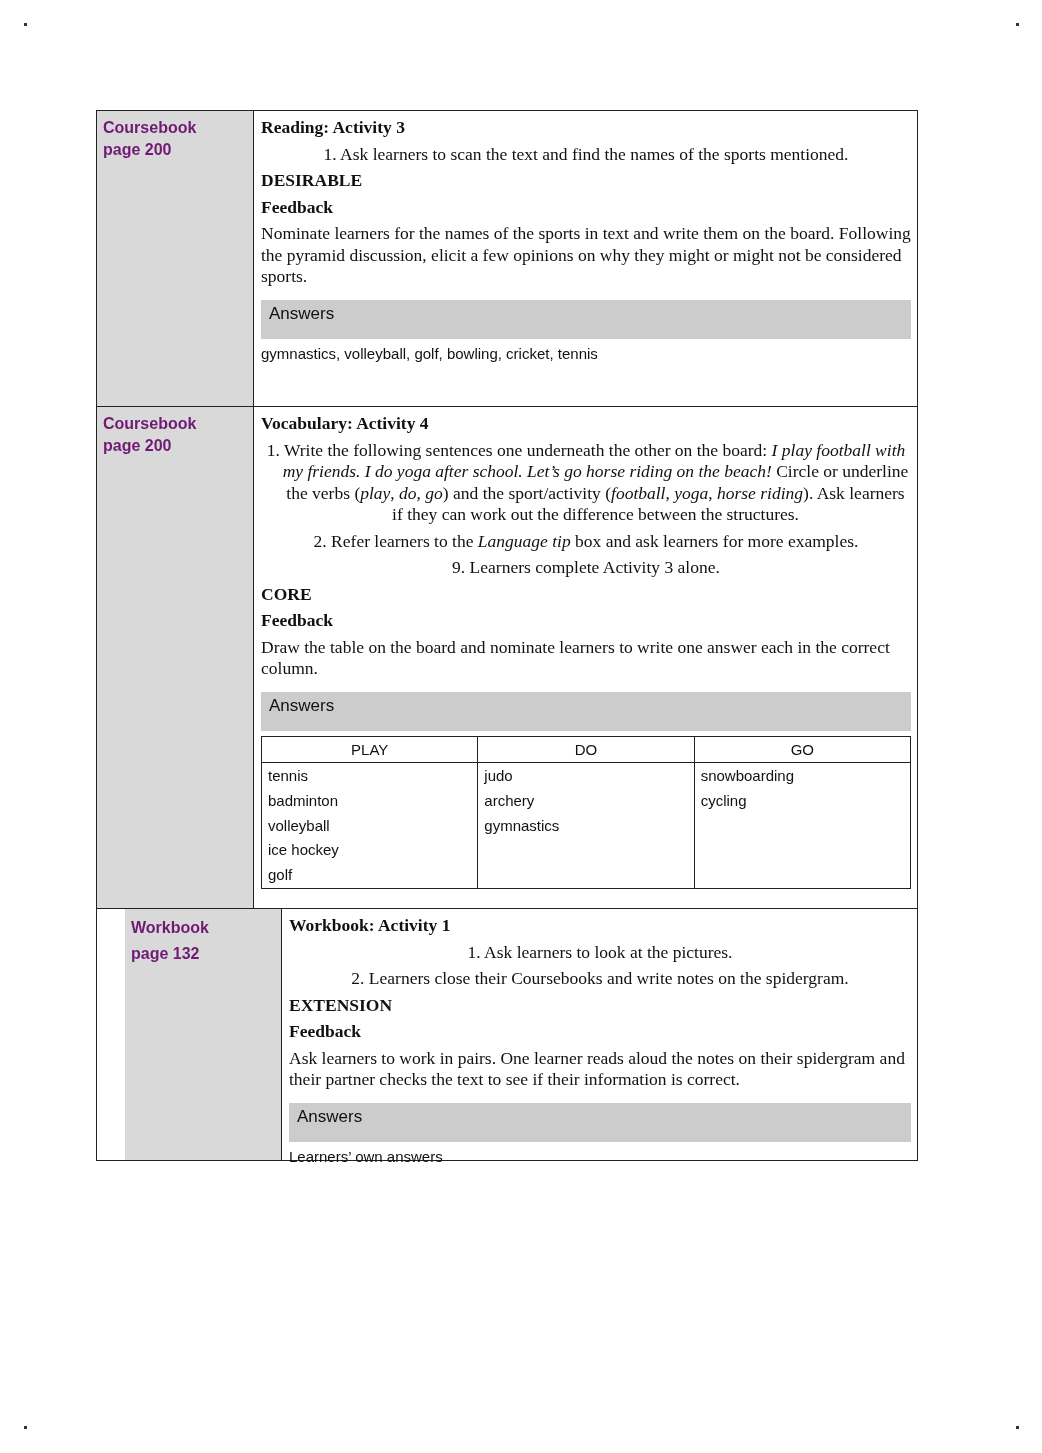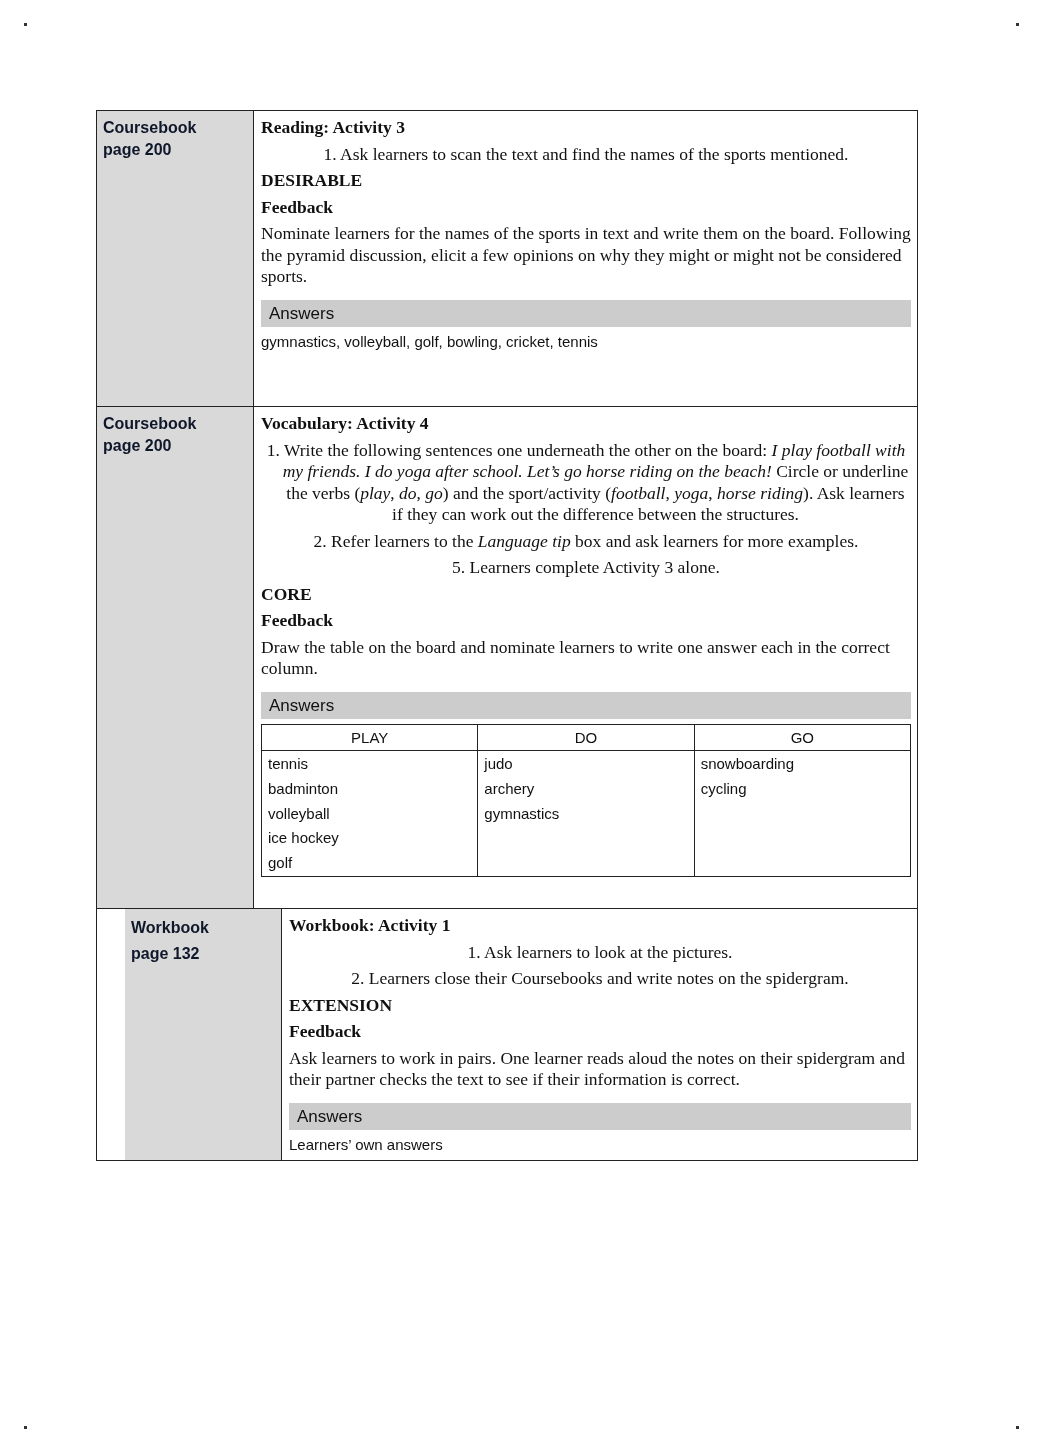--- a/index.html
+++ b/index.html
@@ -7,35 +7,35 @@
   .corner { position: absolute; width: 3px; height: 3px; background: #333; }
   .sheet {
     position: absolute; left: 96px; top: 110px; width: 822px;
     border: 1.5px solid #222; border-collapse: collapse; box-sizing: border-box;
   }
   .row { display: flex; border-bottom: 1.5px solid #222; }
   .row:last-child { border-bottom: none; }
   .left {
     width: 157px; flex: none; background: #d9d9d9; border-right: 1.5px solid #222;
     padding: 6px 6px; box-sizing: border-box;
-    font-family: "Liberation Sans", sans-serif; font-weight: bold; font-size: 16px; color: #0f172a;
+    font-family: "Liberation Sans", sans-serif; font-weight: bold; font-size: 16px; color: #701a75;
     line-height: 22px;
   }
   .left.spaced { line-height: 26px; margin-left: 28px; }
   .right {
     flex: 1; padding: 6px 6px 4px 7px; box-sizing: border-box;
     font-family: "Liberation Serif", serif; font-size: 17.5px; color: #111; line-height: 21.5px;
   }
   .title { font-weight: bold; margin-bottom: 5px; }
   .step { padding-left: 19px; text-indent: -19px; margin-bottom: 5px; text-align: center; }
   .level { font-weight: bold; margin-bottom: 5px; }
   .fb { font-weight: bold; margin-bottom: 5px; }
   .para { margin-bottom: 12px; }
   .ans-bar {
-    background: #cccccc; padding: 2px 8px; height: 27px; box-sizing: border-box;
+    background: #cccccc; padding: 2px 8px; height: 39px; box-sizing: border-box;
     font-family: "Liberation Sans", sans-serif; font-size: 17px; color: #111; line-height: 24px;
     margin-bottom: 5px;
   }
   .ans-text { font-family: "Liberation Sans", sans-serif; font-size: 15px; line-height: 20px; }
   .sub-table { width: 100%; border-collapse: collapse; margin-bottom: 4px; margin-top: 4px;
     font-family: "Liberation Sans", sans-serif; font-size: 15px; color: #111; }
   .sub-table th { font-weight: normal; border: 1px solid #222; padding: 2px 6px; text-align: center; height: 20px; }
   .sub-table td { border-left: 1px solid #222; border-right: 1px solid #222; padding: 0 6px; vertical-align: top; line-height: 24.8px; }
   .sub-table tr:last-child td { border-bottom: 1px solid #222; }
   .sub-table tr.first td { padding-top: 1px; }
@@ -69,21 +69,21 @@
 
   <div class="row" style="height:501px;">
     <div class="left">
       <div>Coursebook</div>
       <div>page 200</div>
     </div>
     <div class="right">
       <div class="title">Vocabulary: Activity 4</div>
       <div class="step"><span>1. Write the following sentences one underneath the other on the board: </span><i>I play football with my friends. I do yoga after school. Let’s go horse riding on the beach!</i><span> Circle or underline the verbs (</span><i>play</i><span>, </span><i>do</i><span>, </span><i>go</i><span>) and the sport/activity (</span><i>football</i><span>, </span><i>yoga</i><span>, </span><i>horse riding</i><span>). Ask learners if they can work out the difference between the structures.</span></div>
       <div class="step"><span>2. Refer learners to the </span><i>Language tip</i><span> box and ask learners for more examples.</span></div>
-      <div class="step">5. Learners complete Activity 3 alone.</div>
+      <div class="step">9. Learners complete Activity 3 alone.</div>
       <div class="level">CORE</div>
       <div class="fb">Feedback</div>
       <div class="para">Draw the table on the board and nominate learners to write one answer each in the correct column.</div>
       <div class="ans-bar">Answers</div>
       <table class="sub-table">
         <tbody>
             <tr>
           <th style="width:33.3%">PLAY</th>
           <th style="width:33.3%">DO</th>
           <th style="width:33.3%">GO</th>

